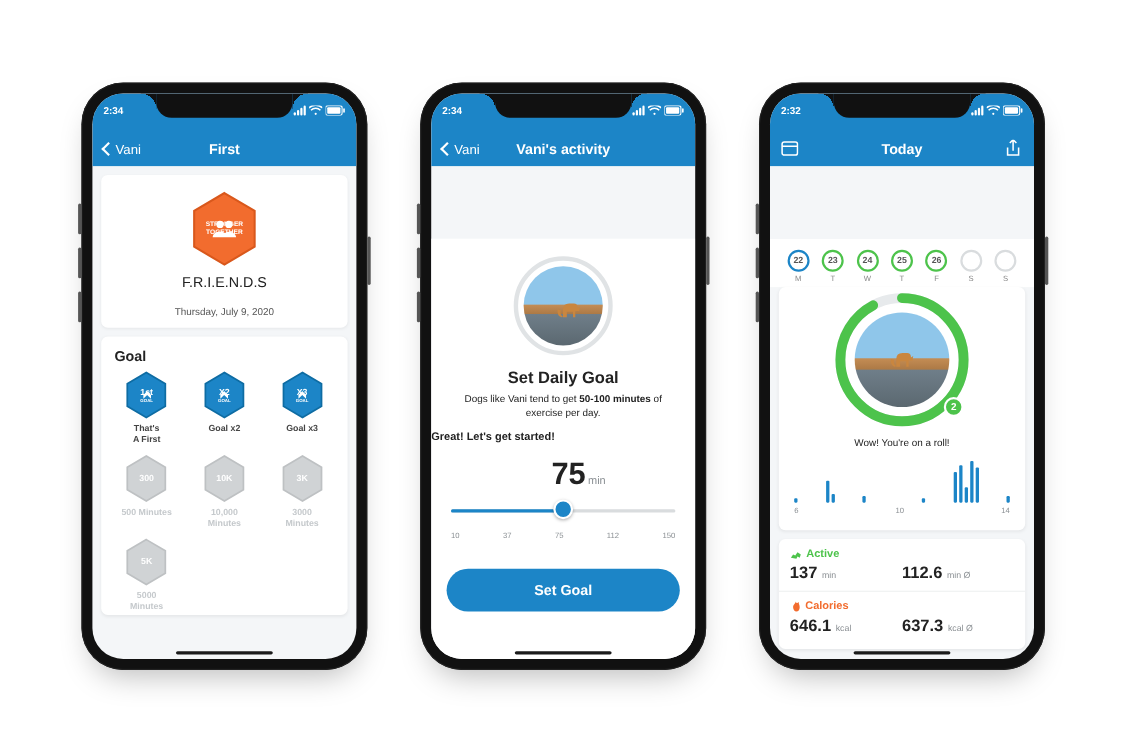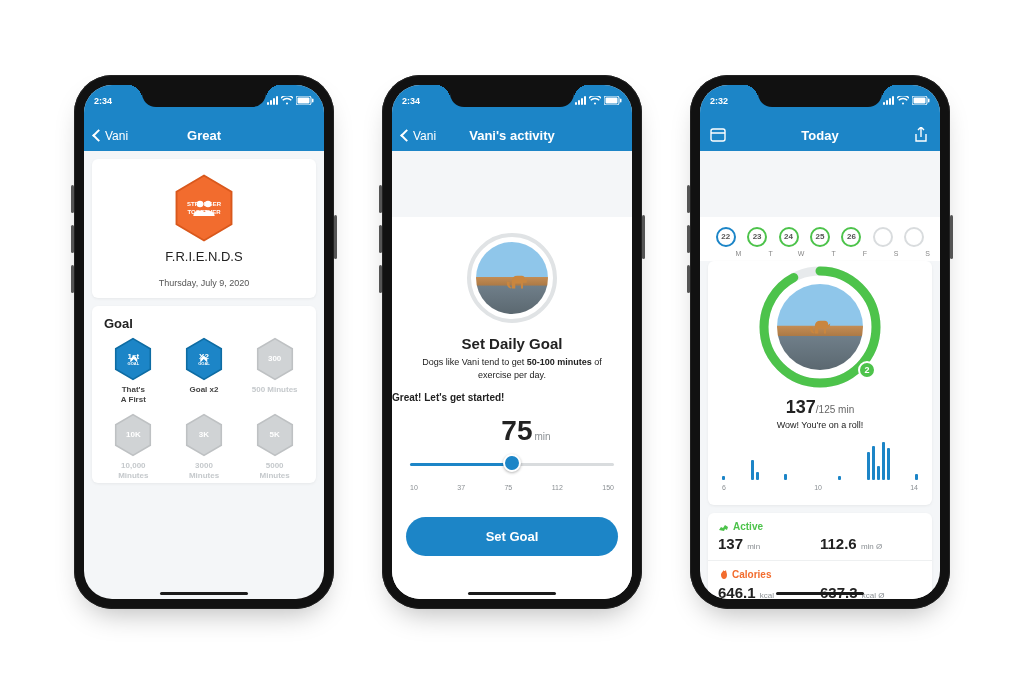--- a/index.html
+++ b/index.html
@@ -118,21 +118,21 @@
   .slider .track { position:absolute; top:6px; left:0; right:0; height:3px; background:var(--grey2); border-radius:2px; }
   .slider .fill { position:absolute; top:6px; left:0; width:50%; height:3px; background:var(--brand); border-radius:2px; }
   .slider .knob { position:absolute; top:-3px; left:50%; transform:translateX(-50%); width:18px; height:18px; border-radius:50%; background:var(--brand); border:2px solid #fff; box-shadow:0 1px 3px rgba(0,0,0,.3); }
   .slider .ticks { position:absolute; bottom:0; left:0; right:0; display:flex; justify-content:space-between; font-size:7px; color:var(--muted); }
   .cta {
     margin: 26px 14px 0; background:var(--brand); color:#fff;
     text-align:center; padding:12px 0; border-radius:22px; font-size:13px; font-weight:600;
   }
   
   .s3 .daysrow { display:flex; justify-content:space-between; padding:10px 10px 4px; background:#fff; }
-  .daycell { text-align:right; flex:1; }
+  .daycell { text-align:center; flex:1; }
   .daycircle {
     width:20px; height:20px; border-radius:50%; margin:0 auto 3px;
     display:flex; align-items:center; justify-content:center;
     font-size:8px; font-weight:700; border:2px solid var(--green); color:#555;
   }
   .daycircle.blue { border-color:var(--brand); }
   .daycircle.empty { border:2px solid var(--grey2); color:var(--grey); }
   .daylbl { font-size:7px; color:#888; }
   .ringWrap { position:relative; width:128px; height:128px; margin:2px auto 6px; }
   .progring { width:128px; height:128px; }
@@ -195,21 +195,21 @@
                 <rect x="16" y="2.5" width="1.5" height="4" rx="1" fill="#fff"></rect>
               </svg>
             </span>
         </span>
       </div>
       <div class="navrow">
         <div class="left">
           <span class="chev"></span>
           <span>Vani</span>
         </div>
-        <div class="title">Great</div>
+        <div class="title">First</div>
       </div>
     </div>
     <div class="content">
       <div class="card">
         <div class="hero">
           <div class="hex">
             <svg>
                 <use href="#hexsym" fill="#F26C2E" stroke="#D9581C" stroke-width="3"></use>
               </svg>
             <div class="inner">
@@ -251,20 +251,35 @@
                 </svg>
                 <div class="t">
                   <svg width="10" height="6" viewBox="0 0 10 6" style="display:block;margin:0 auto 1px">
                     <path fill="#fff" d="M2 6l3-3 3 3V3L5 0 2 3z"></path>
                   </svg>
                   <div style="font-size:8px">X2</div>
                   <div style="font-size:4px">GOAL</div>
                 </div>
               </div>
               <div class="lbl">Goal x2</div>
+            </div>
+            <div class="badgecell">
+              <div class="hexS">
+                <svg>
+                  <use href="#hexsym" fill="#1C85C7" stroke="#0E6CA3" stroke-width="4"></use>
+                </svg>
+                <div class="t">
+                  <svg width="10" height="6" viewBox="0 0 10 6" style="display:block;margin:0 auto 1px">
+                    <path fill="#fff" d="M2 6l3-3 3 3V3L5 0 2 3z"></path>
+                  </svg>
+                  <div style="font-size:8px">X3</div>
+                  <div style="font-size:4px">GOAL</div>
+                </div>
+              </div>
+              <div class="lbl">Goal x3</div>
             </div>
             <div class="badgecell locked">
               <div class="hexS">
                 <svg>
                   <use href="#hexsym" fill="#D0D3D5" stroke="#BEC1C3" stroke-width="4"></use>
                 </svg>
                 <div class="t">
                   <div style="font-size:8px">300</div>
                 </div>
               </div>
@@ -461,23 +476,20 @@
           <div class="ringAvatar">
             <div class="img">
                 <svg class="dog" style="left:32%;top:32%">
                   <use href="#dogsym"></use>
                 </svg>
               </div>
           </div>
           <div class="goalbadge">2</div>
         </div>
         <div class="progtext">
-          <div class="big">
-            <span>137</span><span class="sm">/125 min</span>
-          </div>
           <div class="msg">Wow! You're on a roll!</div>
         </div>
         <div class="bars">
           <div class="grp">
               <i style="height:4px"></i>
             </div>
           <div class="grp">
               <i style="height:20px"></i>
               <i style="height:8px"></i>
             </div>

